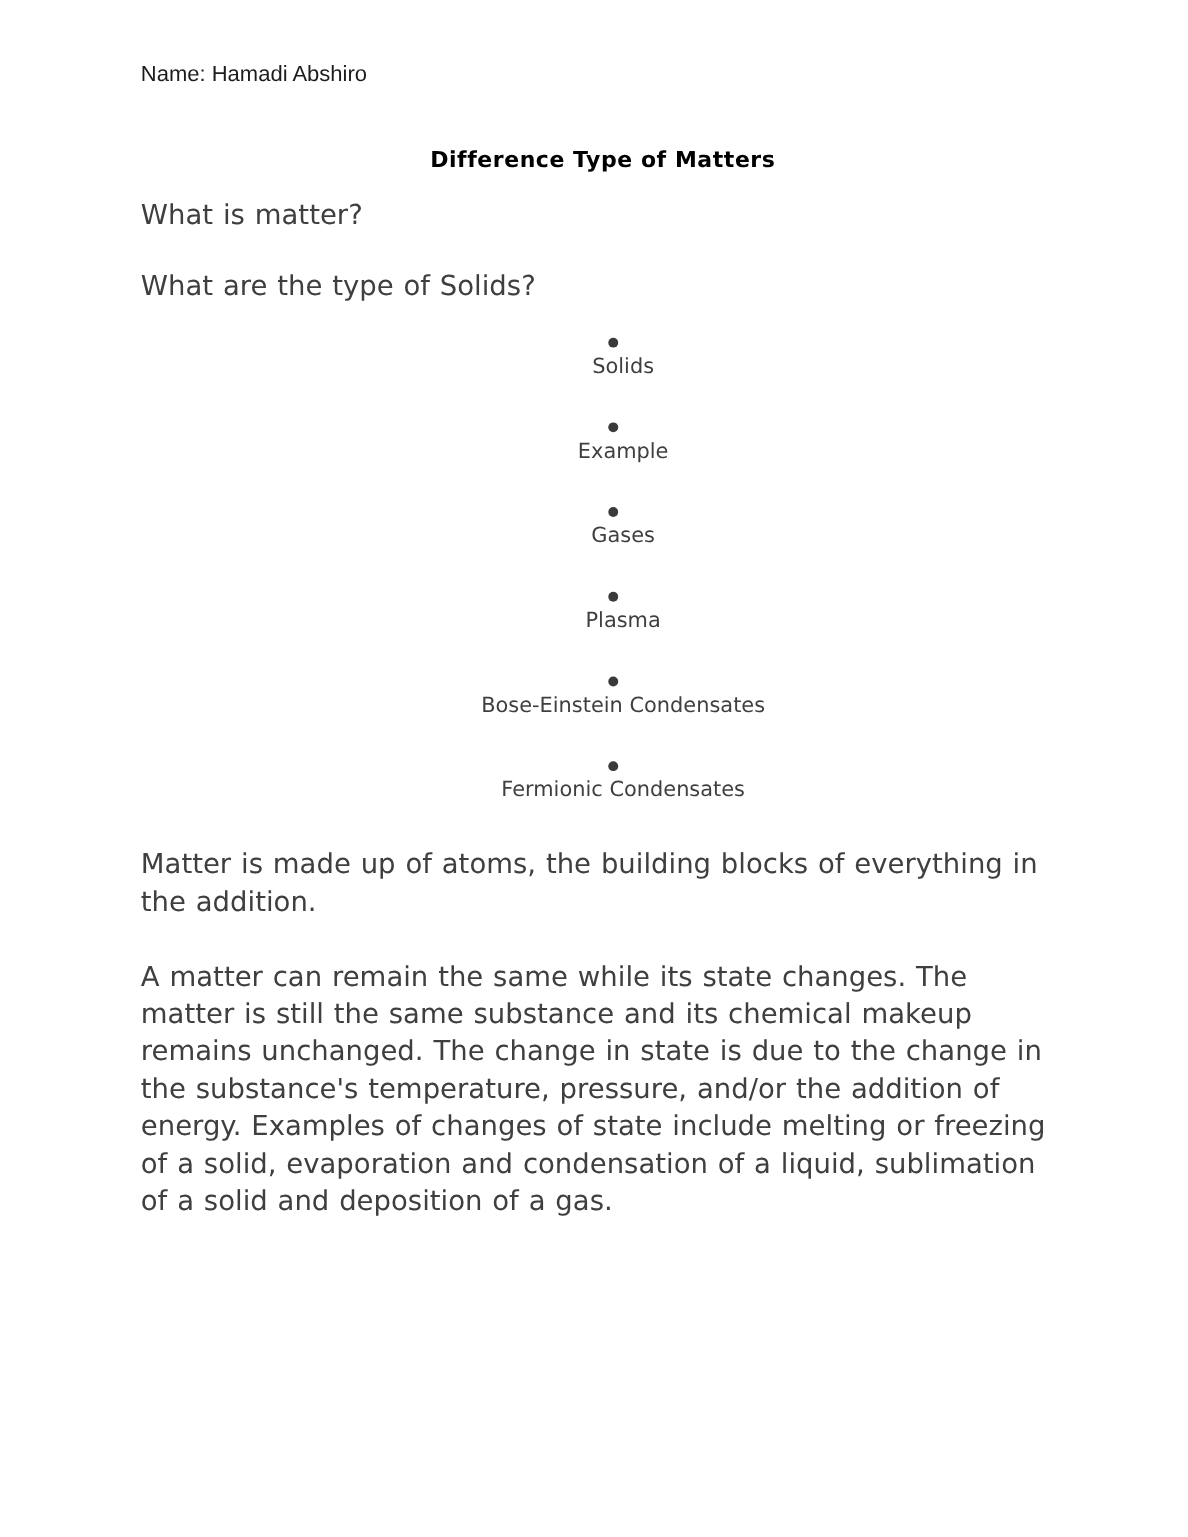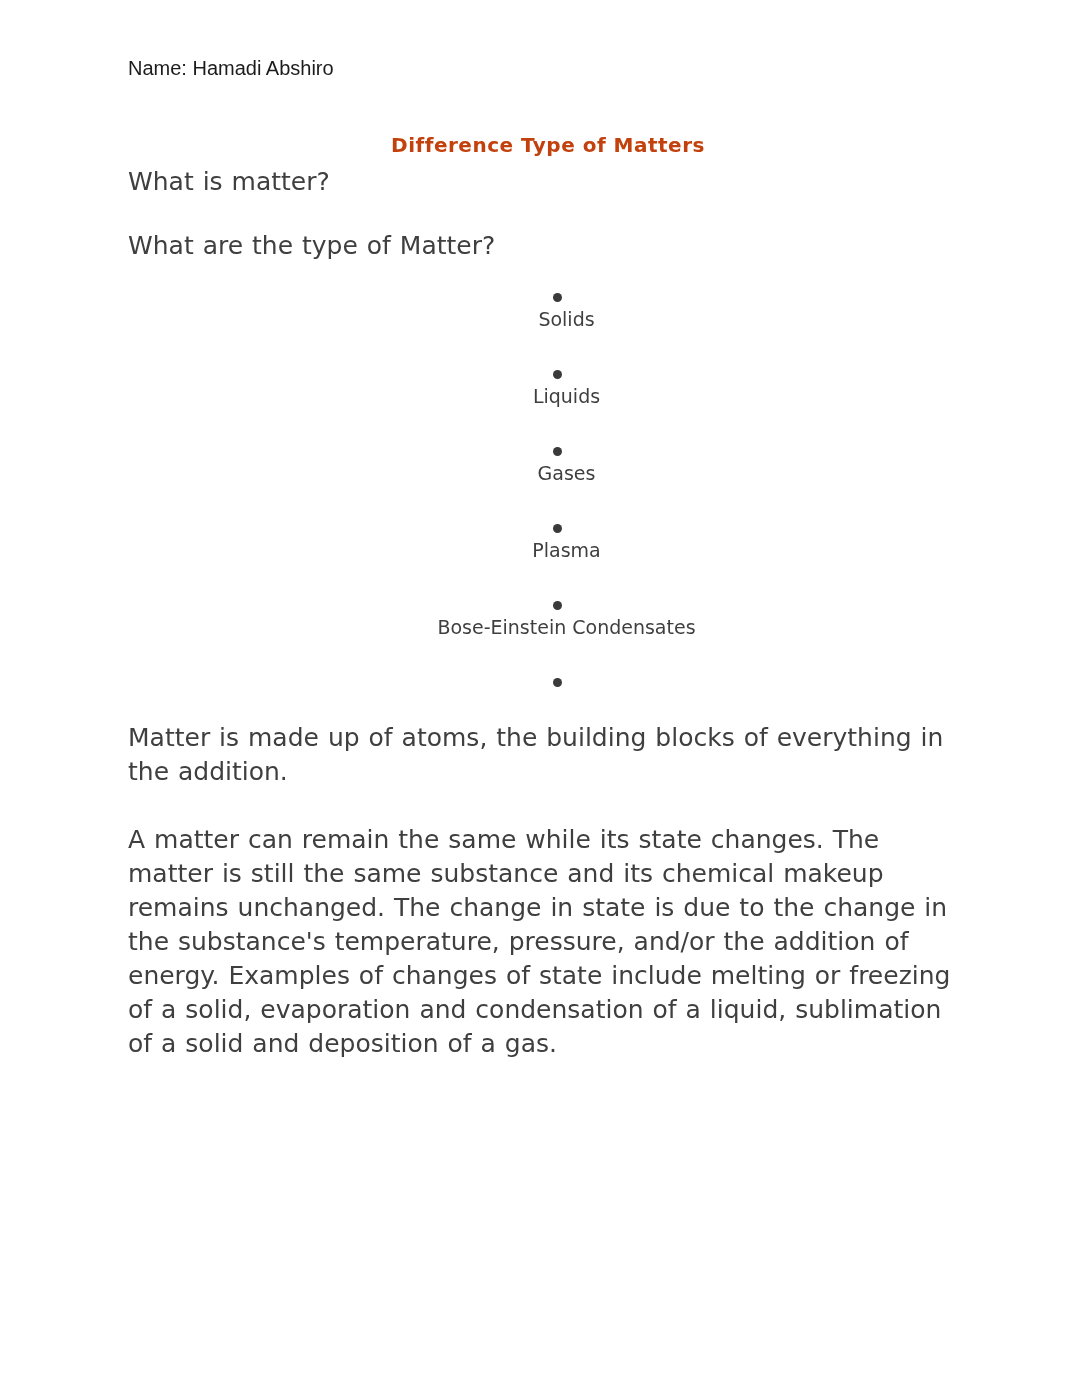--- a/index.html
+++ b/index.html
@@ -27,23 +27,23 @@
     font-family: "Liberation Sans", sans-serif;
     font-size: 20px;
     line-height: 24px;
     color: #1c1c1c;
     margin: 0 0 48px 0;
   }
   .doc-title {
     font-size: 20px;
     font-weight: bold;
     text-align: center;
-    color: #c2410c;
+    color: #000000;
     line-height: 34px;
-    margin: 0 0 3px 0;
+    margin: 0 0 17px 0;
     letter-spacing: 0.5px;
   }
   .line, .para {
     font-size: 25px;
     line-height: 34px;
     word-spacing: 1px;
     color: #3f3f3f;
     margin: 0 0 30px 0;
   }
   .para { margin-bottom: 34px; }
@@ -78,45 +78,46 @@
 <div class="page">
   <div class="content">
 
     <p class="name-line">Name: Hamadi Abshiro</p>
 
     <h1 class="doc-title">Difference Type of Matters</h1>
 
     <p class="line">What is matter?</p>
 
 
-    <p class="line">What are the type of Matter?</p>
+    <p class="line">What are the type of Solids?</p>
 
     <ul class="bullet-list">
       <li>
         <span class="dot"></span>
         <span>Solids</span>
       </li>
       <li>
         <span class="dot"></span>
-        <span>Liquids</span>
+        <span>Example</span>
       </li>
       <li>
         <span class="dot"></span>
         <span>Gases</span>
       </li>
       <li>
         <span class="dot"></span>
         <span>Plasma</span>
       </li>
       <li>
         <span class="dot"></span>
         <span>Bose-Einstein Condensates</span>
       </li>
       <li>
         <span class="dot"></span>
+        <span>Fermionic Condensates</span>
       </li>
     </ul>
 
 
     <p class="para">Matter is made up of atoms, the building blocks of everything in the addition.</p>
 
     <p class="para">A matter can remain the same while its state changes. The matter is still the same substance and its chemical makeup remains unchanged. The change in state is due to the change in the substance's temperature, pressure, and/or the addition of energy. Examples of changes of state include melting or freezing of a solid, evaporation and condensation of a liquid, sublimation of a solid and deposition of a gas.</p>
 
 
   </div>

